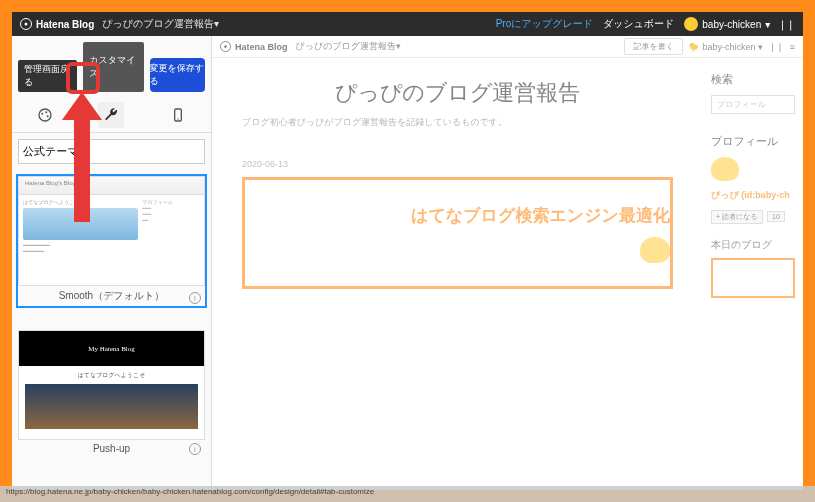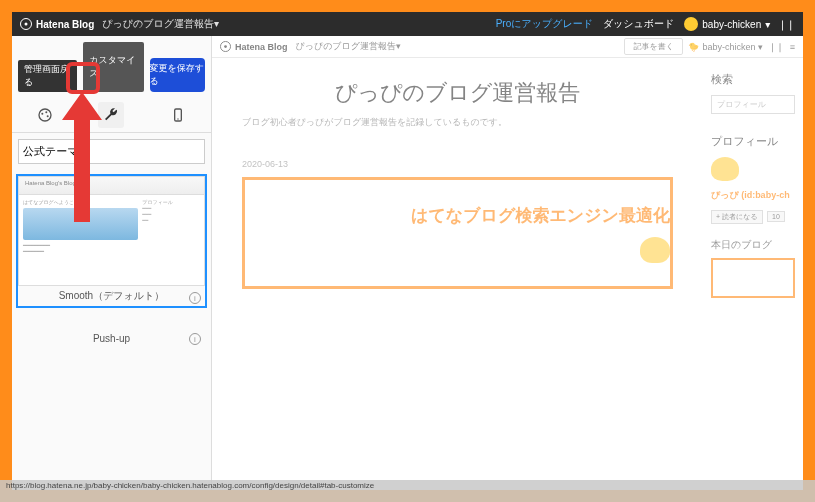--- a/index.html
+++ b/index.html
@@ -61,21 +61,21 @@
 .pv-chick{width:30px;height:26px;background:#ffd24d;border-radius:50% 50% 40% 40%;position:relative}
 .pv-side{width:100px;padding:14px 8px;font-size:9px;color:#555}
 .pv-shead{font-family:Liberation Serif, serif;font-size:11px;margin-bottom:8px;color:#333}
 .pv-search{border:1px solid #ccc;padding:3px 5px;font-size:8px;color:#aaa;margin-bottom:20px}
 .pv-prof{display:flex;flex-direction:column;gap:8px;margin-bottom:14px}
 .pv-pimg{width:28px;height:24px;background:#ffd24d;border-radius:50% 50% 40% 40%}
 .pv-pname{color:#ff8c1a;font-size:9px;font-weight:600}
 .pv-flwbtn{border:1px solid #ccc;padding:1px 4px;font-size:7px;background:#f5f5f5;display:inline-block;margin-right:2px}
 .pv-today{font-family:serif;font-size:10px;margin-bottom:6px}
 .pv-mini{border:2px solid #ff8c1a;height:40px;background:#fff}
-.statusbar{position:absolute;left:0;right:0;bottom:0;height:22px;background:rgba(200,200,200,.85);font-size:8px;color:#444;padding:1px 6px}
+.statusbar{position:absolute;left:0;right:0;bottom:0;height:16px;background:rgba(200,200,200,.85);font-size:8px;color:#444;padding:1px 6px}
 </style>
 </head>
 <body>
 
 <div class="frame">
   <div class="topbar">
     <div class="logo">
       <svg viewBox="0 0 24 24">
           <circle cx="12" cy="12" r="11" fill="none" stroke="#fff" stroke-width="2"></circle>
           <circle cx="12" cy="12" r="3" fill="#fff"></circle>
@@ -136,20 +136,25 @@
                 <div class="t1-blue"></div>
                 <div class="t1-txt">━━━━━━━━━<br>━━━━━━━</div>
               </div>
               <div class="t1-side">プロフィール<br>━━━<br>━━━<br>━━</div>
             </div>
           </div>
           <div class="theme-title">Smooth（デフォルト）</div>
           <div class="info">i</div>
         </div>
         <div class="theme">
+          <div class="theme-img">
+            <div class="t2-hdr">My Hatena Blog</div>
+            <div class="t2-sec">はてなブログへようこそ</div>
+            <div class="t2-img"></div>
+          </div>
           <div class="theme-title">Push-up</div>
           <div class="info">i</div>
         </div>
       </div>
     </div>
 
     <div class="preview">
       <div class="pv-top">
         <div class="plogo">
           <svg viewBox="0 0 24 24">

